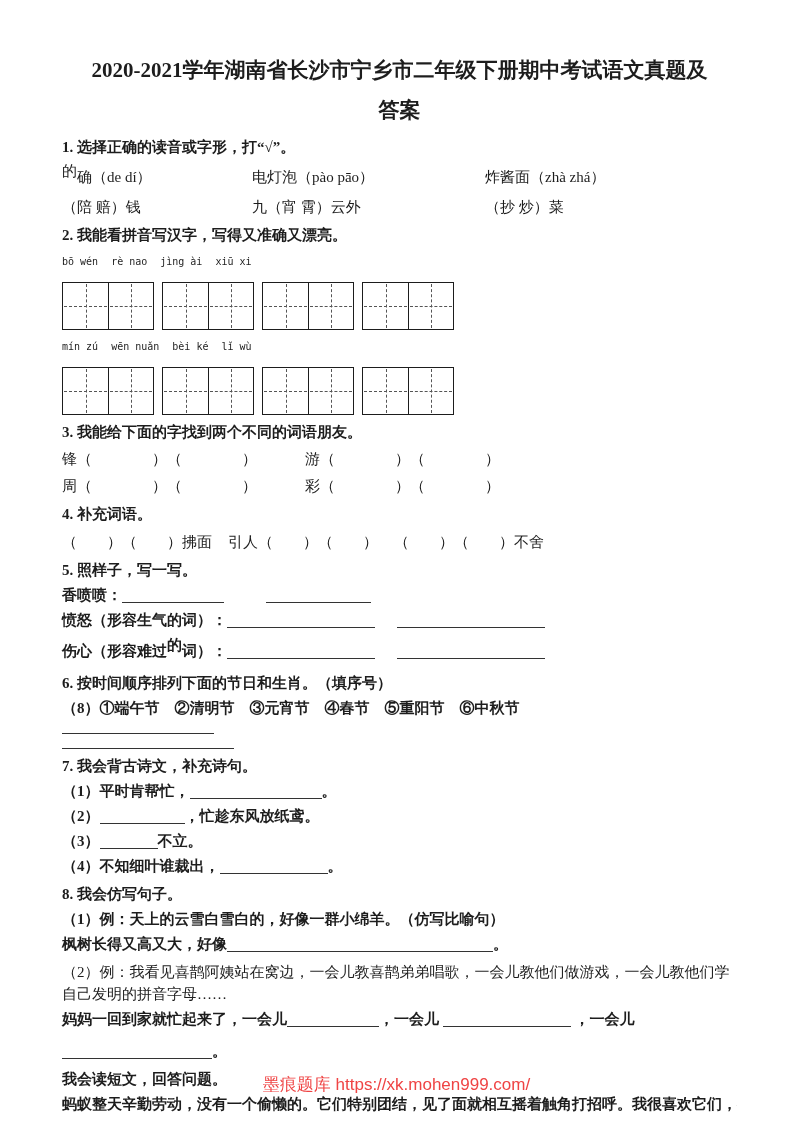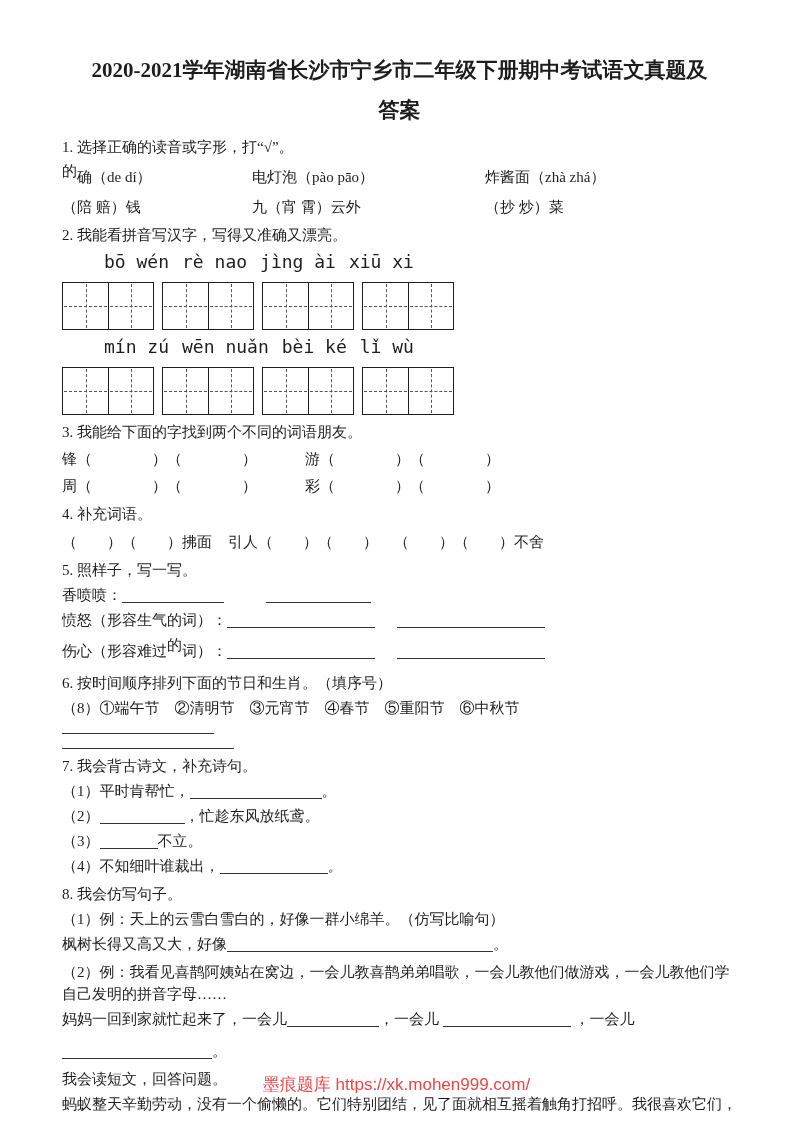--- a/index.html
+++ b/index.html
@@ -11,27 +11,27 @@
     overflow: hidden;
   }
   .page {
     position: relative;
     width: 793px; height: 1122px;
     padding: 50px 56px 0 62px;
     font-size: 15px;
     line-height: 22px;
   }
   .title { text-align: center; font-weight: 700; font-size: 21px; line-height: 40px; margin-bottom: 6px; }
-  .line { margin-top: 6px; white-space: pre-wrap; }
+  .line { margin-top: 6px; white-space: pre-wrap; font-weight: bold; }
   .tight { margin-top: 3px; }
   .row3 { display: flex; margin-top: 8px; }
   .col1 { width: 190px; }
   .col2 { width: 233px; }
   .raised { display: inline-block; transform: translateY(-6px); }
-  .pinyin-row { display: flex; gap: 13px; margin-top: 5px; font-family: "DejaVu Sans Mono", monospace; font-size: 18px; margin-left: 42px; }
+  .pinyin-row { display: flex; gap: 13px; margin-top: 5px; font-family: "DejaVu Sans Mono", monospace; font-size: 10px; }
   .tian-row { display: flex; gap: 8px; margin: 9px 0 6px 0; }
   .tian-group { display: flex; border: 1.5px solid #1d1d1d; background: #fff; }
   .tian-cell { width: 45px; height: 46px; position: relative; }
   .tian-cell + .tian-cell { border-left: 1.5px solid #1d1d1d; }
   .tian-cell::before { content: ""; position: absolute; left: 50%; top: 1px; bottom: 1px; border-left: 1px dashed #555; }
   .tian-cell::after { content: ""; position: absolute; top: 50%; left: 1px; right: 1px; border-top: 1px dashed #555; }
   .q3row { display: flex; margin-top: 5px; }
   .q3left { width: 243px; }
   .q4row { display: flex; gap: 16px; margin-top: 6px; }
   .bl { display: inline-block; height: 1px; border-bottom: 1px solid #333; vertical-align: -3px; }

